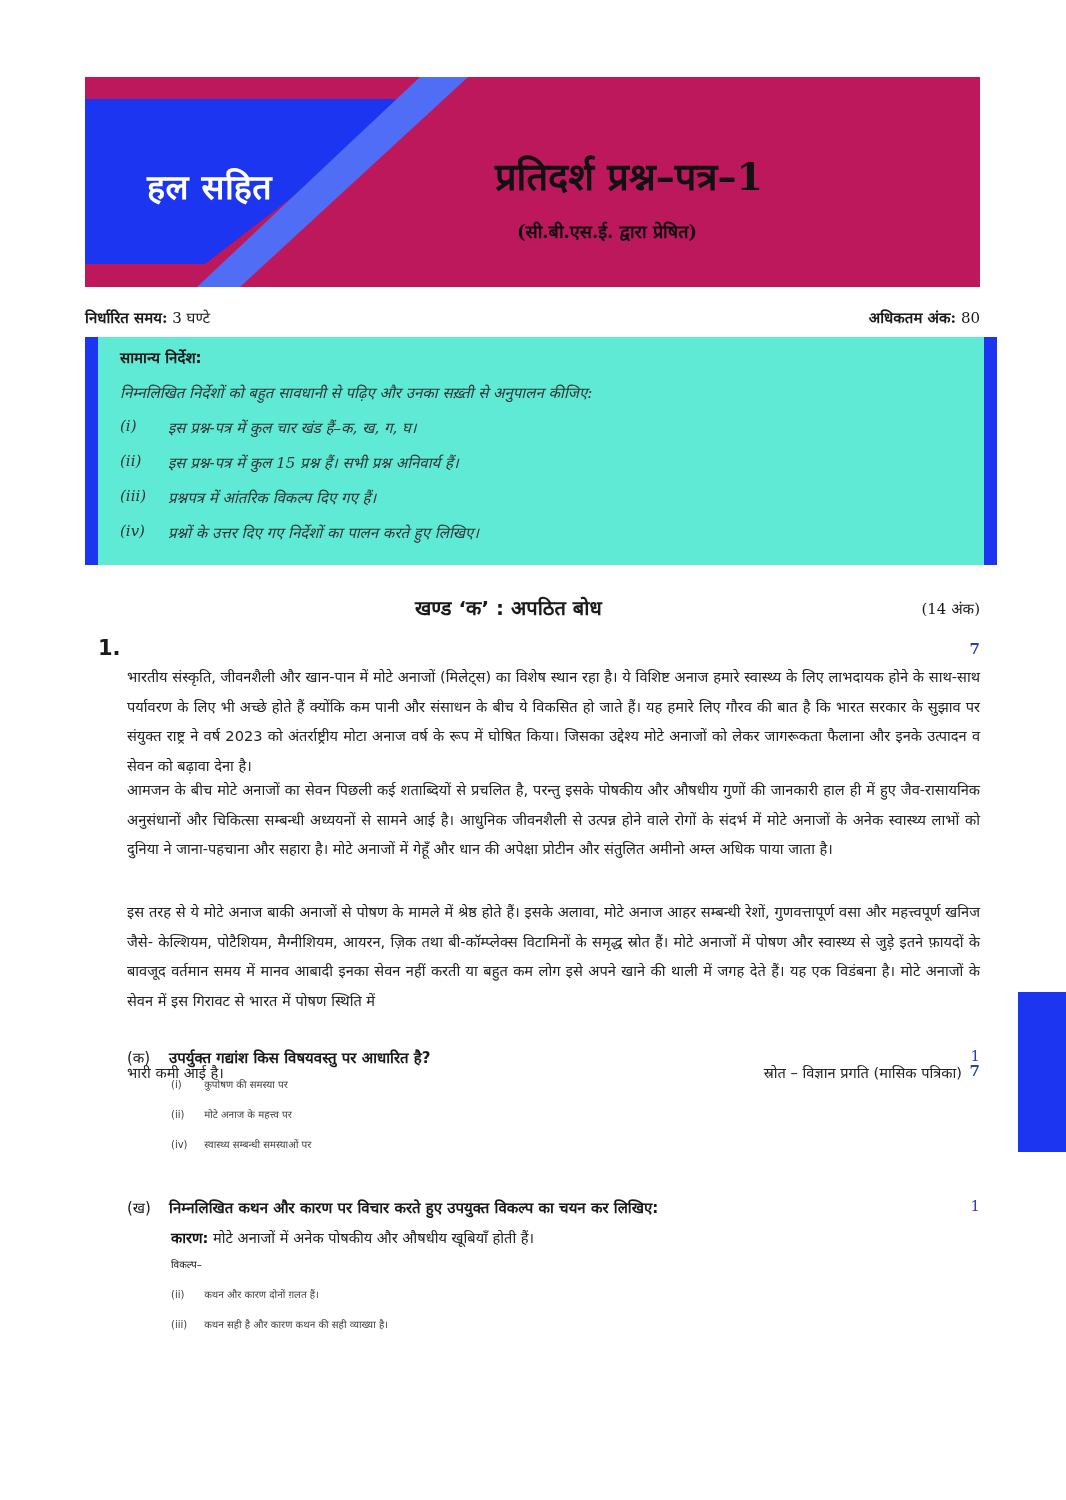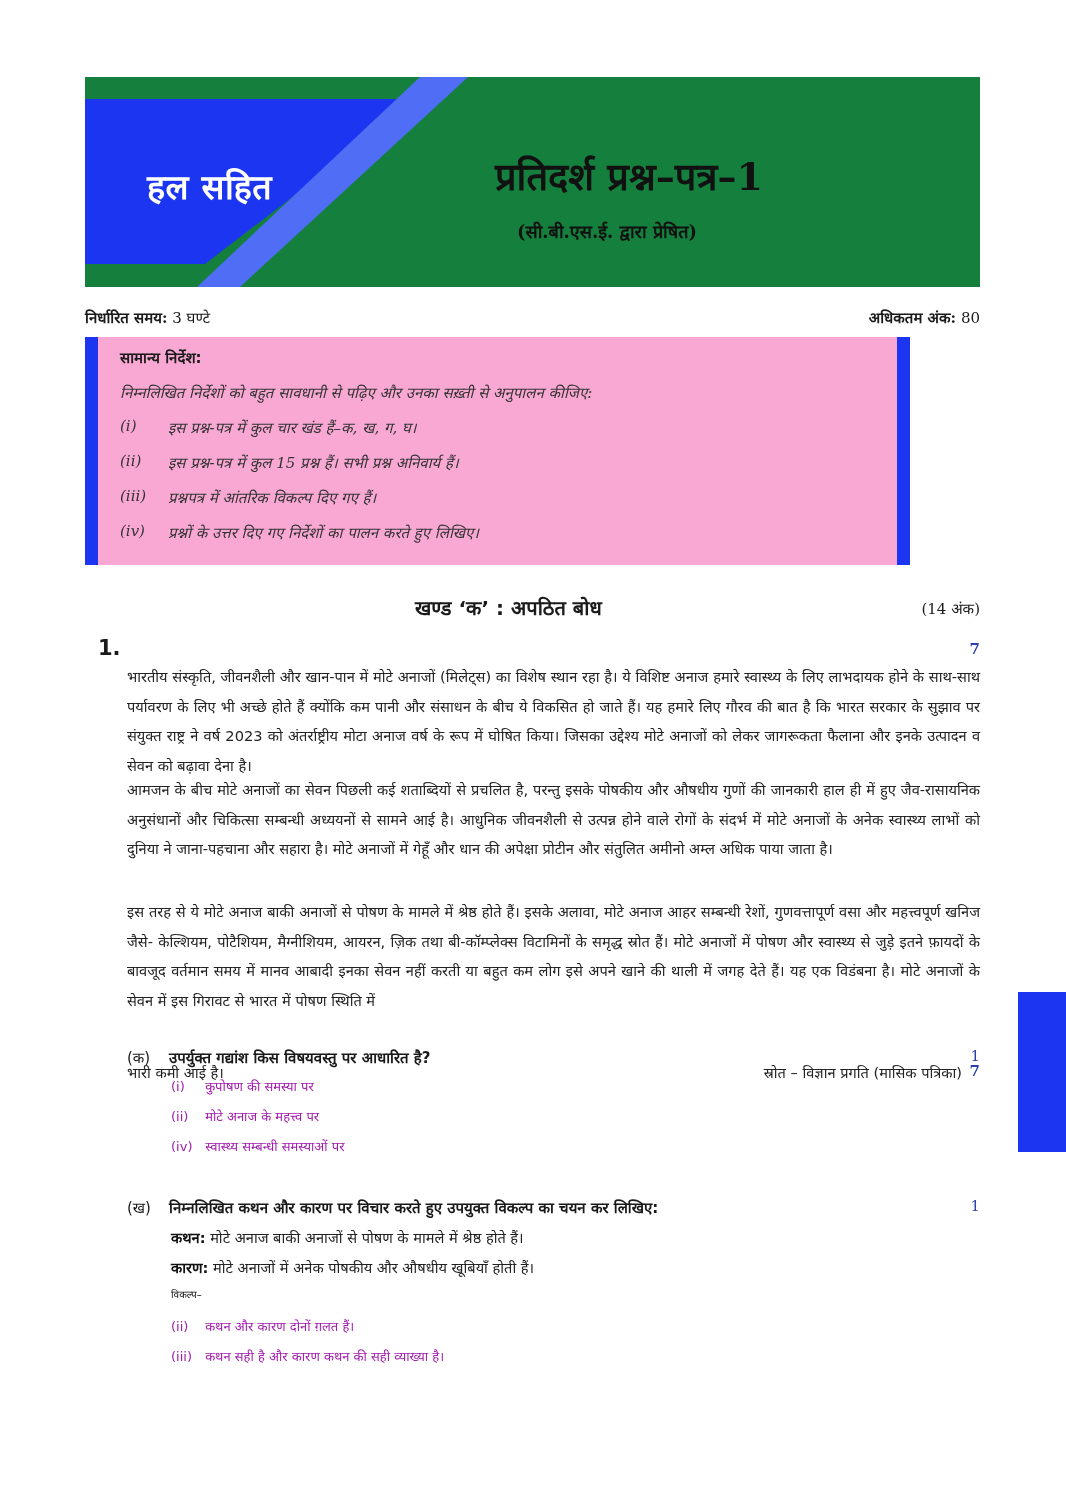--- a/index.html
+++ b/index.html
@@ -4,21 +4,21 @@
 <style>
   html, body { margin: 0; padding: 0; background: #ffffff; }
   body {
     width: 1066px; height: 1500px; position: relative; overflow: hidden;
     font-family: "DejaVu Serif", "Liberation Serif", serif;
     color: #1a1a1a;
   }
   
   .banner {
     position: absolute; left: 85px; top: 77px; width: 895px; height: 210px;
-    background: #15803d; overflow: hidden;
+    background: #be185d; overflow: hidden;
   }
   .banner svg { position: absolute; left: 0; top: 0; }
   .banner-tag {
     position: absolute; left: 62px; top: 86px; color: #ffffff;
     font-family: "DejaVu Sans", sans-serif; font-weight: bold; font-size: 34px;
     letter-spacing: 0.5px;
   }
   .banner-title {
     position: absolute; left: 410px; top: 72px; font-size: 38px; color: #111;
     font-family: "DejaVu Serif", serif; font-weight: bold;
@@ -28,22 +28,22 @@
     font-family: "DejaVu Serif", serif; font-weight: bold;
   }
   
   .meta-row {
     position: absolute; left: 85px; top: 307px; width: 895px; height: 24px;
     font-size: 15px; display: flex; justify-content: space-between;
   }
   .meta-row b { font-weight: bold; }
   
   .instr {
-    position: absolute; left: 85px; top: 337px; width: 825px; height: 228px;
-    background: #f9a8d4; box-sizing: border-box;
+    position: absolute; left: 85px; top: 337px; width: 912px; height: 228px;
+    background: #5eead4; box-sizing: border-box;
     border-left: 13px solid #1c35f0; border-right: 13px solid #1c35f0;
   }
   .instr-title {
     position: absolute; left: 22px; top: 10px; font-size: 15px; font-weight: bold;
     font-family: "DejaVu Sans", sans-serif;
   }
   .instr-intro {
     position: absolute; left: 22px; top: 45px; font-size: 15px; font-style: italic; color: #333;
   }
   .instr-item {
@@ -91,21 +91,21 @@
   .source-line .marks-blue { position: absolute; right: 0; top: 0; }
   
   .sub {
     position: absolute; left: 127px; width: 853px; font-family: "DejaVu Sans", sans-serif;
   }
   .sub-head { position: relative; height: 30px; font-size: 15px; }
   .sub-label { position: absolute; left: 0; top: 0; }
   .sub-text { position: absolute; left: 42px; top: 0; font-weight: bold; }
   .sub-head .marks-blue { position: absolute; right: 0; top: 0; font-weight: normal; }
   .opt {
-    position: relative; height: 30px; font-size: 13px; color: #a21caf; padding-left: 44px;
+    position: relative; height: 30px; font-size: 10px; color: #404040; padding-left: 44px;
   }
   .opt .onum { display: inline-block; width: 30px; text-align: left; }
   .kv { position: relative; height: 30px; font-size: 14.6px; padding-left: 44px; color: #222; }
   .kv b { font-weight: bold; color: #111; }
   .vikalp { position: relative; height: 30px; font-size: 10px; padding-left: 44px; color: #111; }
   
   .side-tab {
     position: absolute; left: 1018px; top: 992px; width: 48px; height: 160px; background: #1c35f0;
   }
 </style>
@@ -194,24 +194,20 @@
   </div>
 </div>
 
 <div class="sub" style="top:1197px">
   <div class="sub-head">
     <span class="sub-label">(ख)</span>
     <span class="sub-text">निम्नलिखित कथन और कारण पर विचार करते हुए उपयुक्त विकल्प का चयन कर लिखिए:</span>
     <span class="marks-blue">1</span>
   </div>
   <div class="kv">
-    <b>कथन:</b>
-    <span>मोटे अनाज बाकी अनाजों से पोषण के मामले में श्रेष्ठ होते हैं।</span>
-  </div>
-  <div class="kv">
     <b>कारण:</b>
     <span>मोटे अनाजों में अनेक पोषकीय और औषधीय खूबियाँ होती हैं।</span>
   </div>
   <div class="vikalp">विकल्प–</div>
   <div class="opt">
     <span class="onum">(ii)</span>
     <span>कथन और कारण दोनों ग़लत हैं।</span>
   </div>
   <div class="opt">
     <span class="onum">(iii)</span>

